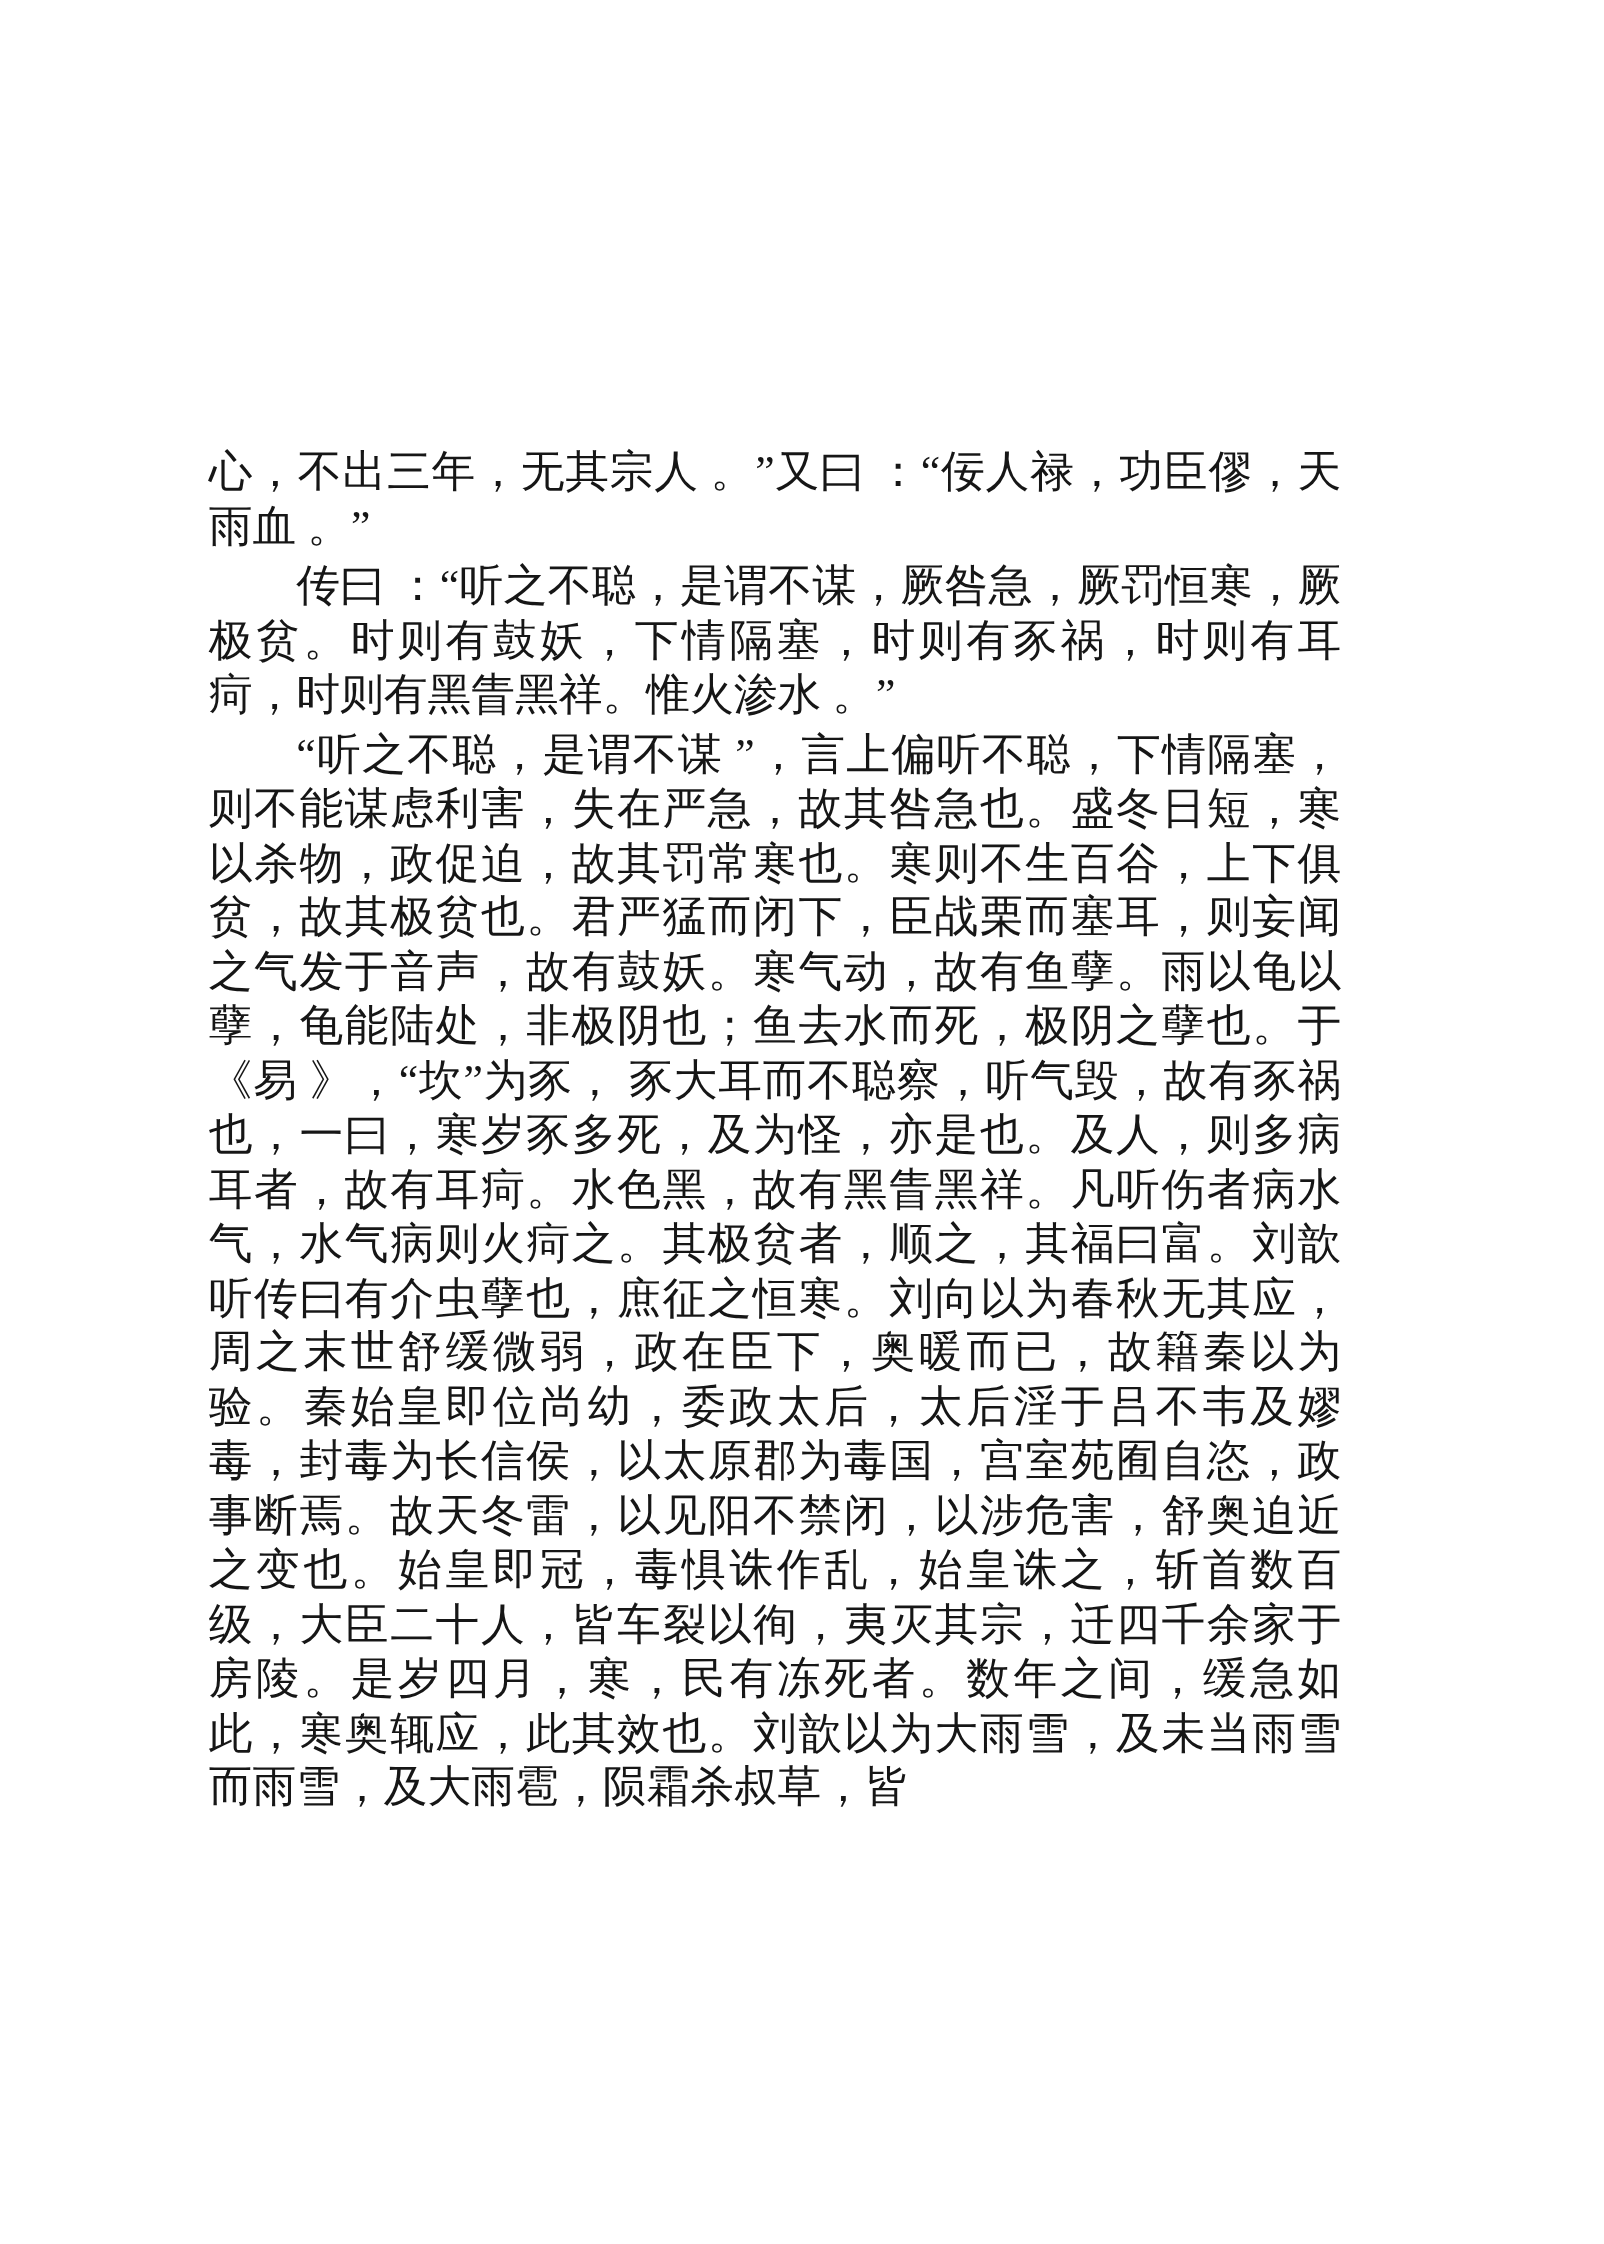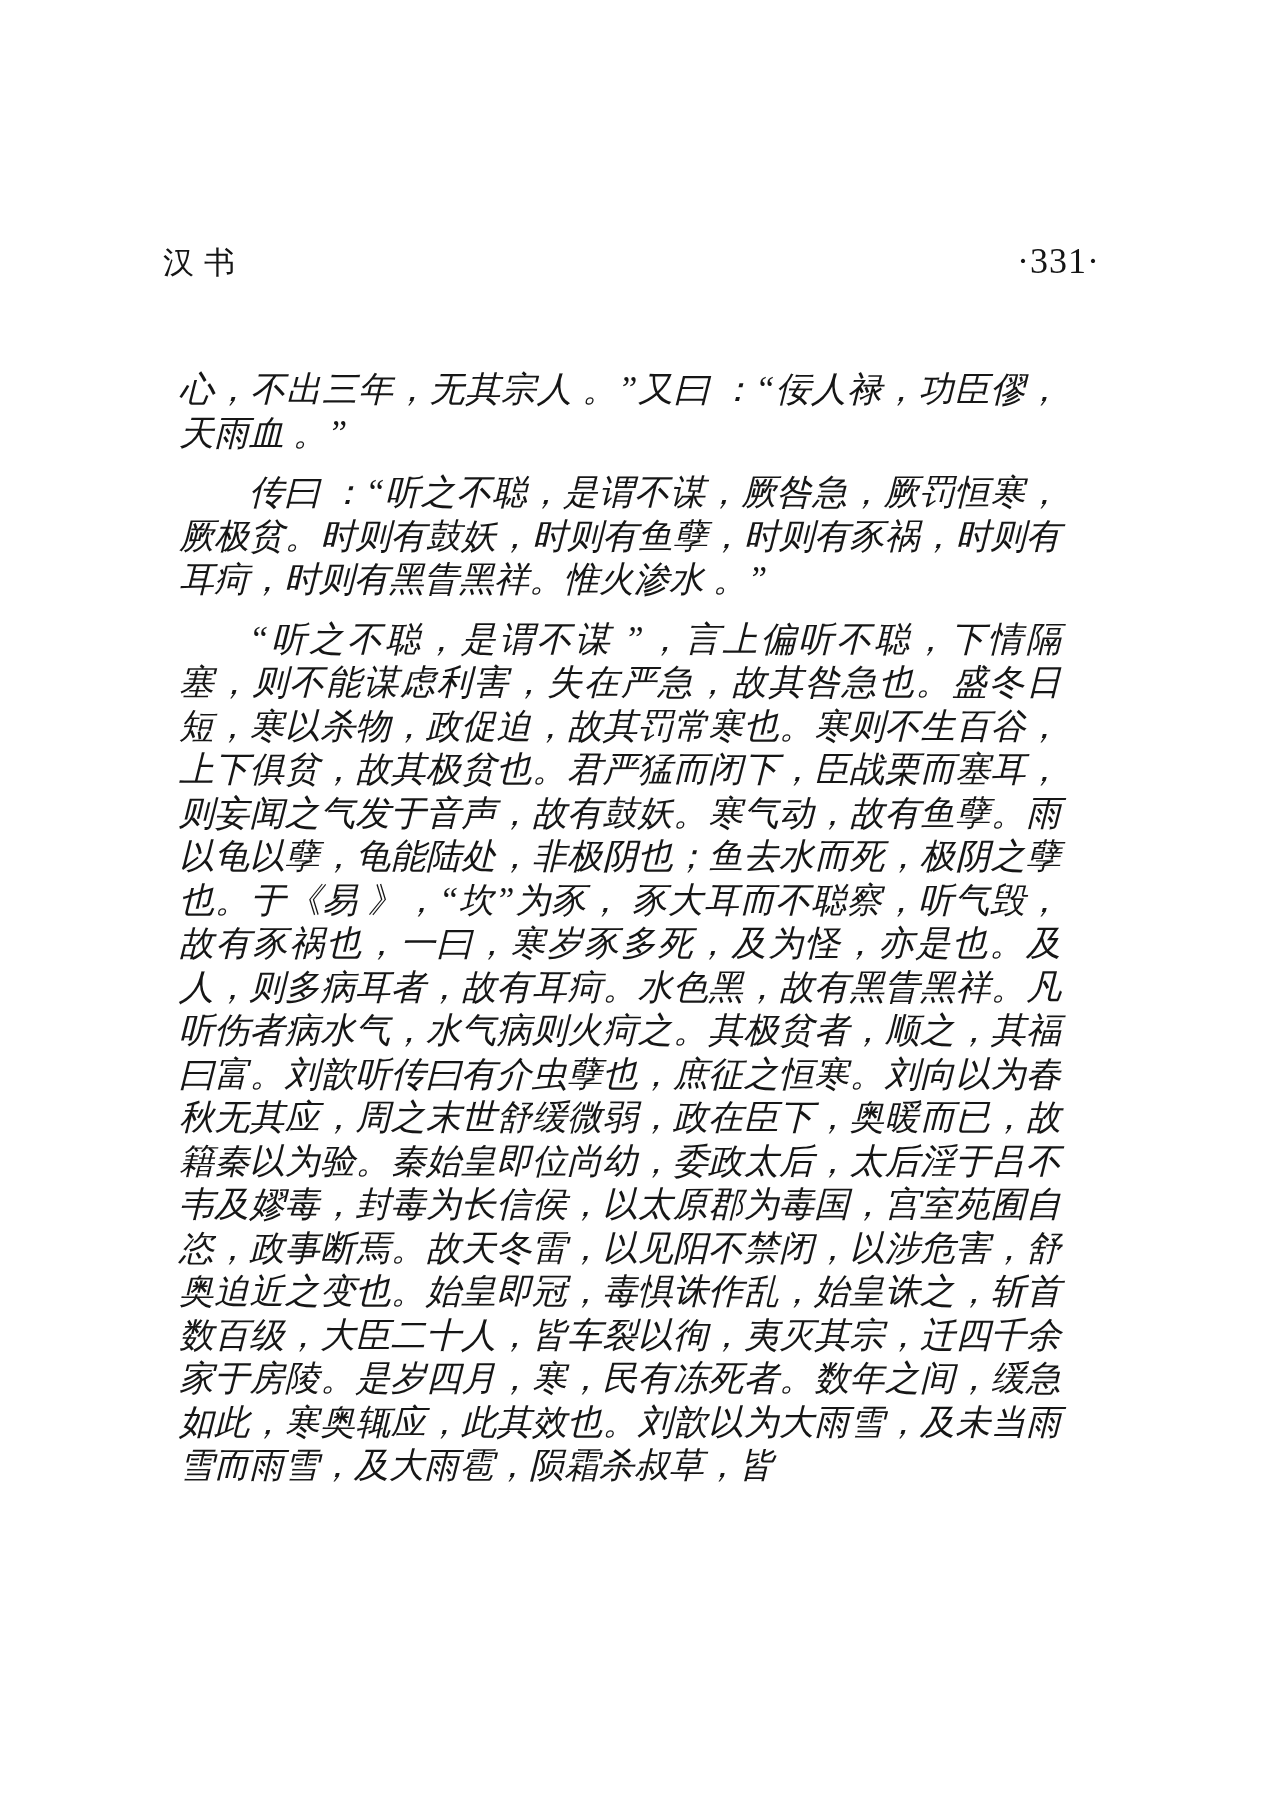--- a/index.html
+++ b/index.html
@@ -41,37 +41,32 @@
     left: 163px;
     top: 352px;
     width: 914px;
     font-size: 35px;
     line-height: 43.5px;
     text-align: justify;
     text-justify: inter-ideograph;
     color: #161616;
   }
   .body-text p {
-    margin: 16px;
+    margin: 4px;
     padding: 0;
-    font-style: italic;
   }
   .body-text p.indent {
     text-indent: 2em;
   }
 </style>
 </head>
 <body>
 
 <div class="page">
 
-  <div class="running-header">
-    <span class="book-title">汉书</span>
-    <span class="page-number">·331·</span>
-  </div>
 
   <div class="body-text">
     <p class="para">心，不出三年，无其宗人 。”又曰 ：“佞人禄，功臣僇，天雨血 。”</p>
-    <p class="para indent">传曰 ：“听之不聪，是谓不谋，厥咎急，厥罚恒寒，厥极贫。时则有鼓妖，时则有鱼孽，时则有豕祸，时则有耳疴，时则有黑眚黑祥。惟火渗水 。”</p>
+    <p class="para indent">传曰 ：“听之不聪，是谓不谋，厥咎急，厥罚恒寒，厥极贫。时则有鼓妖，下情隔塞，时则有豕祸，时则有耳疴，时则有黑眚黑祥。惟火渗水 。”</p>
     <p class="para indent">“听之不聪，是谓不谋 ”，言上偏听不聪，下情隔塞，则不能谋虑利害，失在严急，故其咎急也。盛冬日短，寒以杀物，政促迫，故其罚常寒也。寒则不生百谷，上下俱贫，故其极贫也。君严猛而闭下，臣战栗而塞耳，则妄闻之气发于音声，故有鼓妖。寒气动，故有鱼孽。雨以龟以孽，龟能陆处，非极阴也；鱼去水而死，极阴之孽也。于《易 》，“坎”为豕， 豕大耳而不聪察，听气毁，故有豕祸也，一曰，寒岁豕多死，及为怪，亦是也。及人，则多病耳者，故有耳疴。水色黑，故有黑眚黑祥。凡听伤者病水气，水气病则火疴之。其极贫者，顺之，其福曰富。刘歆听传曰有介虫孽也，庶征之恒寒。刘向以为春秋无其应，周之末世舒缓微弱，政在臣下，奥暖而已，故籍秦以为验。秦始皇即位尚幼，委政太后，太后淫于吕不韦及嫪毒，封毒为长信侯，以太原郡为毒国，宫室苑囿自恣，政事断焉。故天冬雷，以见阳不禁闭，以涉危害，舒奥迫近之变也。始皇即冠，毒惧诛作乱，始皇诛之，斩首数百级，大臣二十人，皆车裂以徇，夷灭其宗，迁四千余家于房陵。是岁四月，寒，民有冻死者。数年之间，缓急如此，寒奥辄应，此其效也。刘歆以为大雨雪，及未当雨雪而雨雪，及大雨雹，陨霜杀叔草，皆</p>
   </div>
 
 </div>
 
 </body></html>

